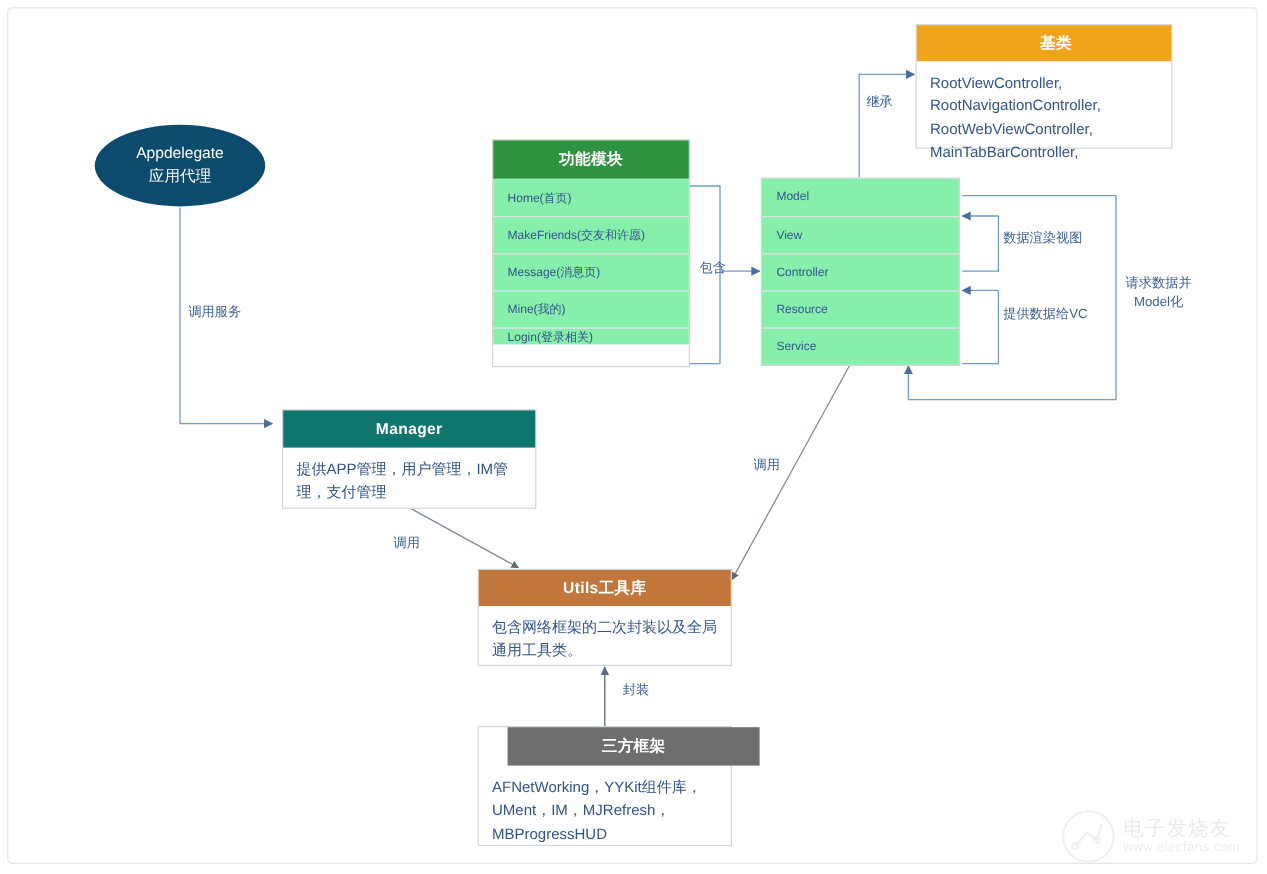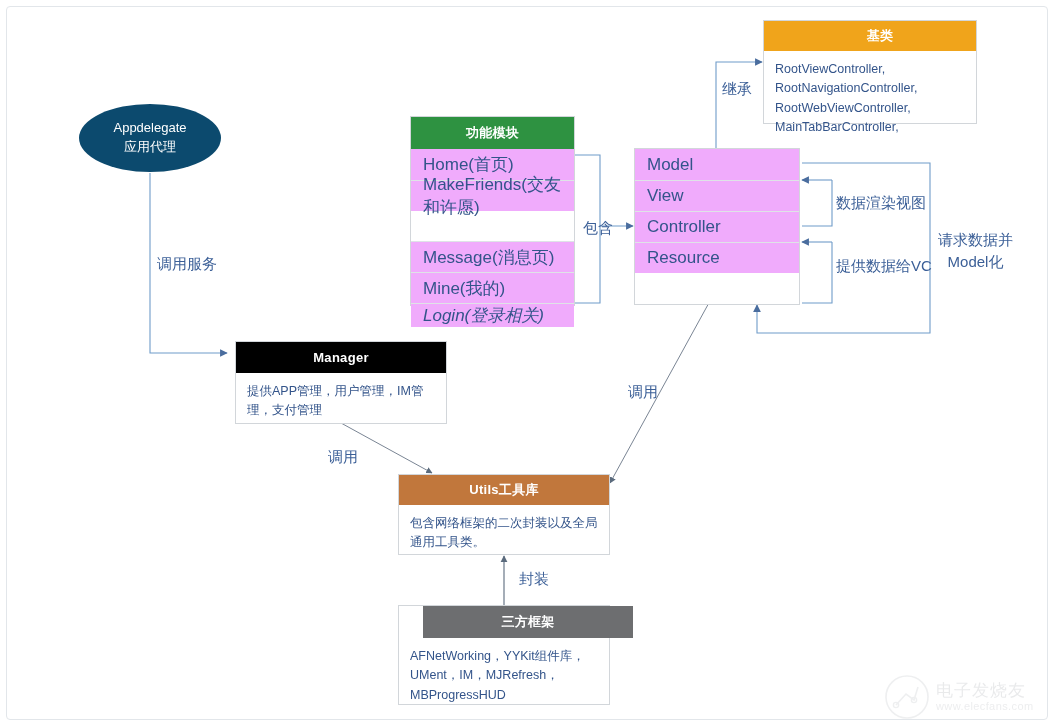--- a/index.html
+++ b/index.html
@@ -58,26 +58,26 @@
   .box-body {
     box-sizing: border-box;
     color: #33548a;
     font-size: 12.5px;
     line-height: 1.55;
     padding: 9px 11px;
   }
   .row-item {
     box-sizing: border-box;
     color: #33548a;
-    font-size: 17px;
+    font-size: 10px;
     display: flex;
     align-items: center;
     padding: 0 12px;
     border-top: 1px solid #dfe3e7;
-    background: #f0abfc;
+    background: #86efac;
   }
   .row-item.first { border-top: none; }
 
   
   #appdelegate {
     position: absolute;
     left: 79px;
     top: 104px;
     width: 142px;
     height: 68px;
@@ -90,21 +90,21 @@
     justify-content: center;
     font-size: 13px;
     line-height: 1.45;
     text-align: center;
   }
 
   
   .edge-label {
     position: absolute;
     color: #3b5f97;
-    font-size: 15px;
+    font-size: 11px;
     line-height: 1.45;
     white-space: pre-line;
     text-align: center;
     background: transparent;
   }
 
   
   #watermark {
     position: absolute;
     left: 884px;
@@ -181,42 +181,43 @@
 
   <div id="appdelegate">
     <span>Appdelegate</span>
     <span>应用代理</span>
   </div>
 
   <div class="box" style="left:410px; top:116px; width:165px; height:190px;">
     <div class="box-header" style="height:32px; background:#2e9241;">功能模块</div>
     <div class="row-item first" style="height:31px;">Home(首页)</div>
     <div class="row-item" style="height:31px;">MakeFriends(交友和许愿)</div>
-    <div class="row-item" style="height:31px;margin-top:30px;">Message(消息页)</div>
+    <div class="row-item" style="height:31px;">Message(消息页)</div>
     <div class="row-item" style="height:31px;">Mine(我的)</div>
-    <div class="row-item" style="height:24px;font-style:italic;">Login(登录相关)</div>
+    <div class="row-item" style="height:14px;">Login(登录相关)</div>
   </div>
 
   <div class="box" style="left:634px; top:148px; width:166px; height:157px;">
     <div class="row-item first" style="height:31px;">Model</div>
     <div class="row-item" style="height:31px;">View</div>
     <div class="row-item" style="height:31px;">Controller</div>
     <div class="row-item" style="height:31px;">Resource</div>
+    <div class="row-item" style="height:31px;">Service</div>
   </div>
 
   <div class="box" style="left:763px; top:20px; width:214px; height:104px;">
     <div class="box-header" style="height:30px; background:#f0a41b;padding-left:20px;">基类</div>
     <div class="box-body" style="white-space:pre-line;">RootViewController,
 RootNavigationController,
 RootWebViewController,
 MainTabBarController,</div>
   </div>
 
   <div class="box" style="left:235px; top:341px; width:212px; height:83px;">
-    <div class="box-header" style="height:31px; background:#000000;">Manager</div>
+    <div class="box-header" style="height:31px; background:#0f766e;">Manager</div>
     <div class="box-body">提供APP管理，用户管理，IM管理，支付管理</div>
   </div>
 
   <div class="box" style="left:398px; top:474px; width:212px; height:81px;">
     <div class="box-header" style="height:30px; background:#c1773c;">Utils工具库</div>
     <div class="box-body">包含网络框架的二次封装以及全局通用工具类。</div>
   </div>
 
   <div class="box" style="left:398px; top:605px; width:212px; height:100px;">
     <div class="box-header" style="height:32px; background:#6d6e70;margin-left:24px;">三方框架</div>

